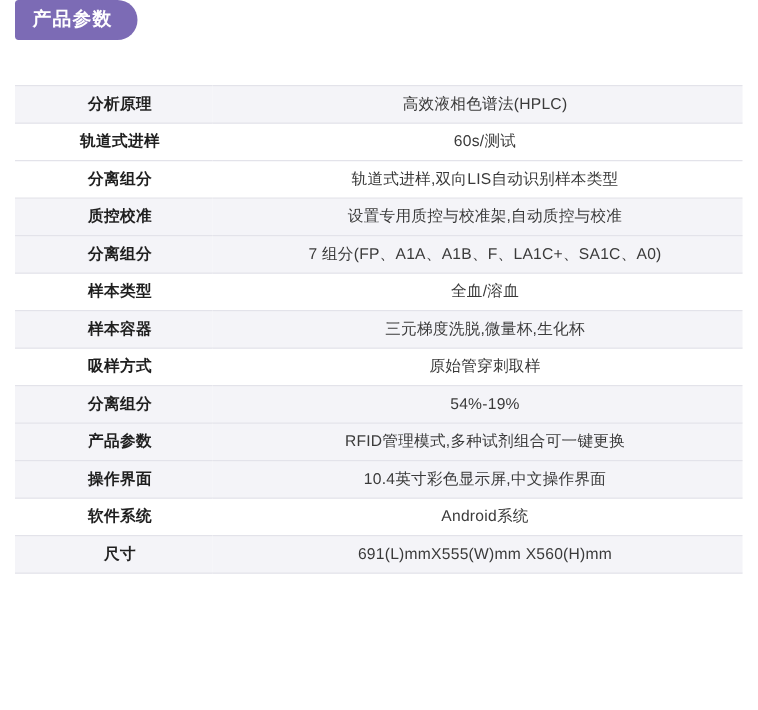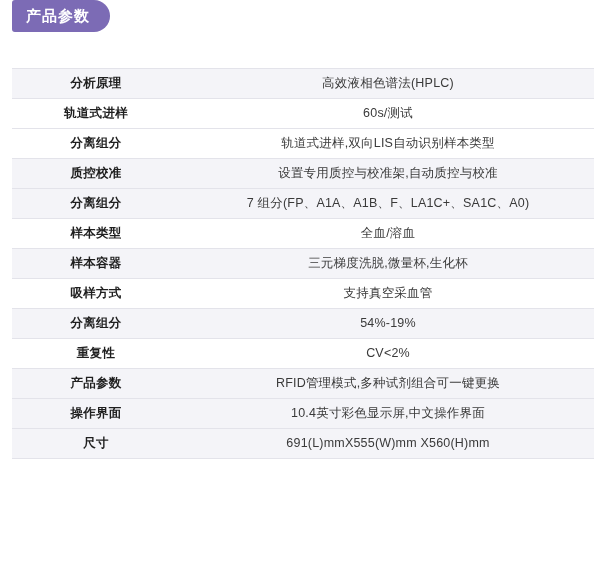--- a/index.html
+++ b/index.html
@@ -109,37 +109,37 @@
       <tr>
         <td class="label">样本类型</td>
         <td class="value">全血/溶血</td>
       </tr>
       <tr class="row-alt">
         <td class="label">样本容器</td>
         <td class="value">三元梯度洗脱,微量杯,生化杯</td>
       </tr>
       <tr>
         <td class="label">吸样方式</td>
-        <td class="value">支持真空采血管</td>
+        <td class="value">原始管穿刺取样</td>
       </tr>
       <tr class="row-alt">
         <td class="label">分离组分</td>
         <td class="value">54%-19%</td>
-      </tr>
-      <tr>
-        <td class="label">重复性</td>
-        <td class="value">CV&lt;2%</td>
       </tr>
       <tr class="row-alt">
         <td class="label">产品参数</td>
         <td class="value">RFID管理模式,多种试剂组合可一键更换</td>
       </tr>
       <tr class="row-alt">
         <td class="label">操作界面</td>
         <td class="value">10.4英寸彩色显示屏,中文操作界面</td>
+      </tr>
+      <tr>
+        <td class="label">软件系统</td>
+        <td class="value">Android系统</td>
       </tr>
       <tr class="row-alt">
         <td class="label">尺寸</td>
         <td class="value">691(L)mmX555(W)mm X560(H)mm</td>
       </tr>
 
     </tbody>
   </table>
 
 </div>

